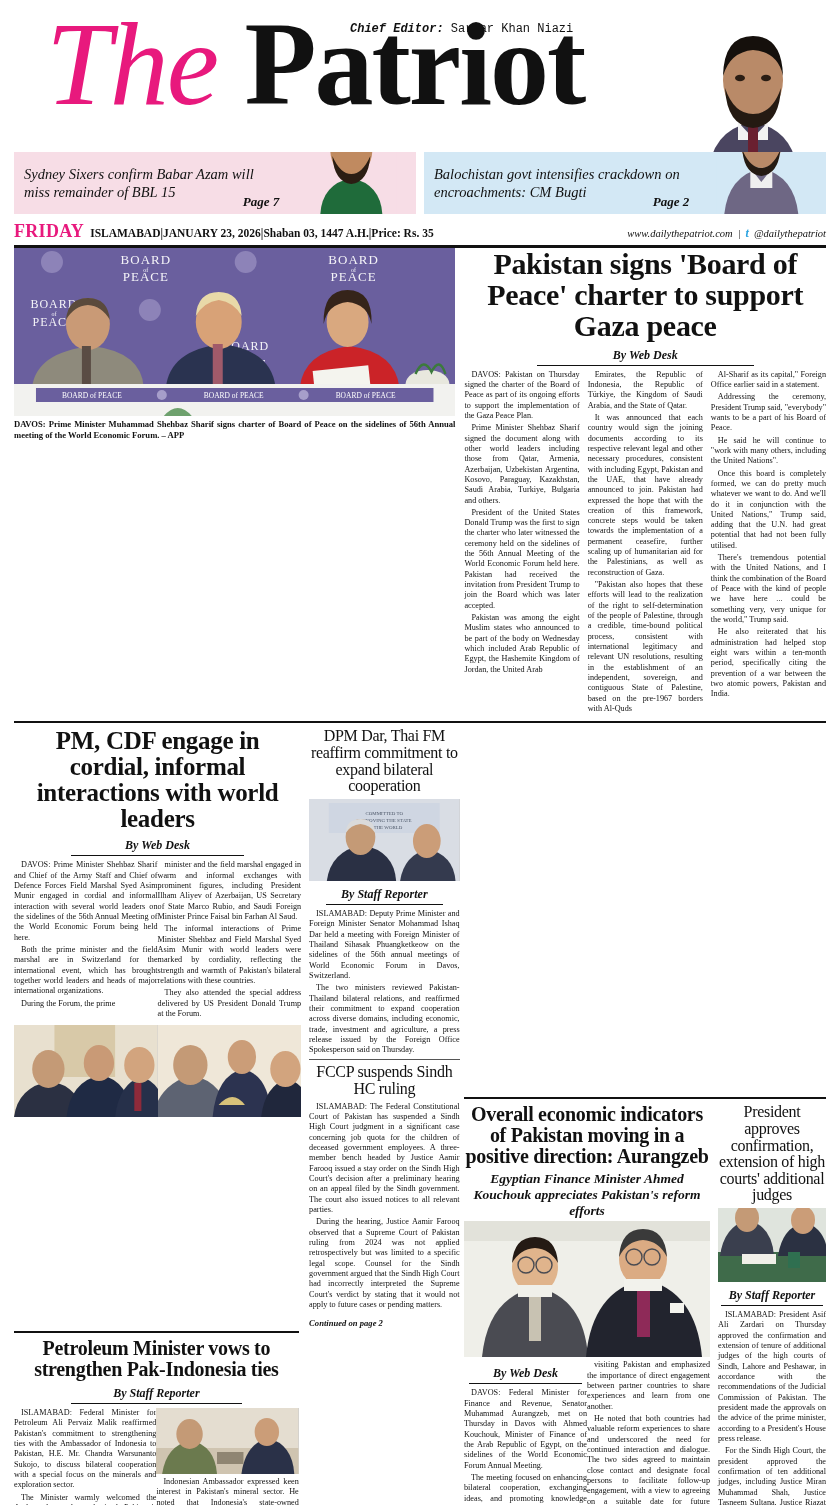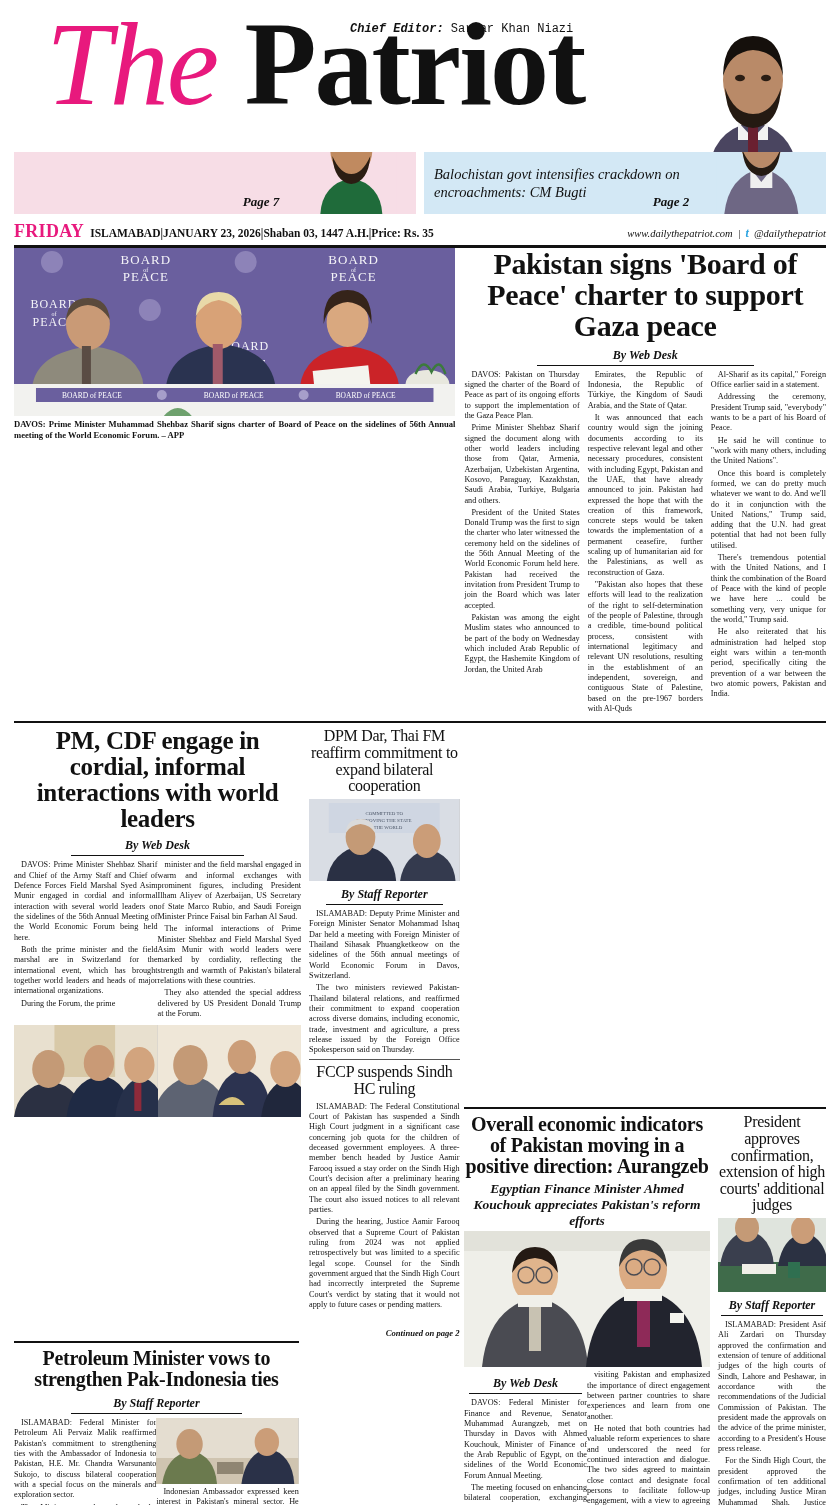--- a/index.html
+++ b/index.html
@@ -37,21 +37,21 @@
   .rule-thin{border-top:1px solid #555;margin:4px 0;}
   .hl{font-weight:bold;text-align:center;line-height:1.04;letter-spacing:-.3px;}
   .hl-lead{font-size:30px;}
   .hl-l{font-size:25px;}
   .hl-m{font-size:20px;}
   .hl-s{font-size:16px;font-weight:normal;text-align:center;}
   .byline{text-align:center;font-style:italic;font-weight:bold;font-size:12px;margin:6px auto 4px;width:60%;border-bottom:1.6px solid #111;padding-bottom:2px;}
   .byline.wide{width:78%;}
   .subhead{text-align:center;font-style:italic;font-weight:bold;font-size:13.5px;line-height:1.18;margin:4px 0 2px;}
   p.b{font-size:8.2px;line-height:1.26;text-align:justify;margin:0 0 2px;text-indent:7px;hyphens:auto;-webkit-hyphens:auto;}
-  .cont{font-style:italic;font-weight:bold;font-size:8.6px;text-align:right;margin-top:18px;}
+  .cont{font-style:italic;font-weight:bold;font-size:8.6px;text-align:left;margin-top:8px;}
   .cap{font-size:8.6px;font-weight:bold;line-height:1.24;margin:3px 0 0;text-align:justify;}
   .photo{position:relative;overflow:hidden;background:#ccc;}
 
   
   .lead{display:flex;gap:9px;}
   .lead-left{width:442px;}
   .lead-right{width:362px;}
   .lead-cols{display:flex;gap:8px;}
   .lead-cols > div{flex:1;}
 
@@ -87,20 +87,21 @@
         <path d="M29 58 Q30 18 59 18 Q88 18 89 58 Q84 34 59 32 Q36 34 29 58Z" fill="#15100c"></path>
         <path d="M31 70 Q33 108 59 110 Q85 108 87 70 Q78 96 59 96 Q40 96 31 70Z" fill="#241a12"></path>
         <ellipse cx="46" cy="60" rx="5" ry="3.2" fill="#2a1d14"></ellipse>
         <ellipse cx="72" cy="60" rx="5" ry="3.2" fill="#2a1d14"></ellipse>
       </svg>
     </div>
   </div>
 
   <div class="teasers">
     <div class="teaser pink">
+      <div class="teaser-text">Sydney Sixers confirm Babar Azam will miss remainder of BBL 15</div>
       <div class="teaser-page">Page 7</div>
       <div class="teaser-img">
         <svg viewBox="0 0 90 108" width="100%" height="100%" preserveAspectRatio="xMidYMax meet">
           <rect width="90" height="108" fill="#f7dde6"></rect>
           <path d="M14 108 Q16 78 45 72 Q74 78 76 108 Z" fill="#1f6b3a"></path>
           <ellipse cx="45" cy="44" rx="21" ry="27" fill="#c08a60"></ellipse>
           <path d="M24 40 Q26 14 45 14 Q64 14 66 40 Q60 24 45 23 Q30 24 24 40Z" fill="#15100c"></path>
           <path d="M26 50 Q28 76 45 78 Q62 76 64 50 Q56 68 45 68 Q34 68 26 50Z" fill="#2b1d13"></path>
         </svg>
       </div>

